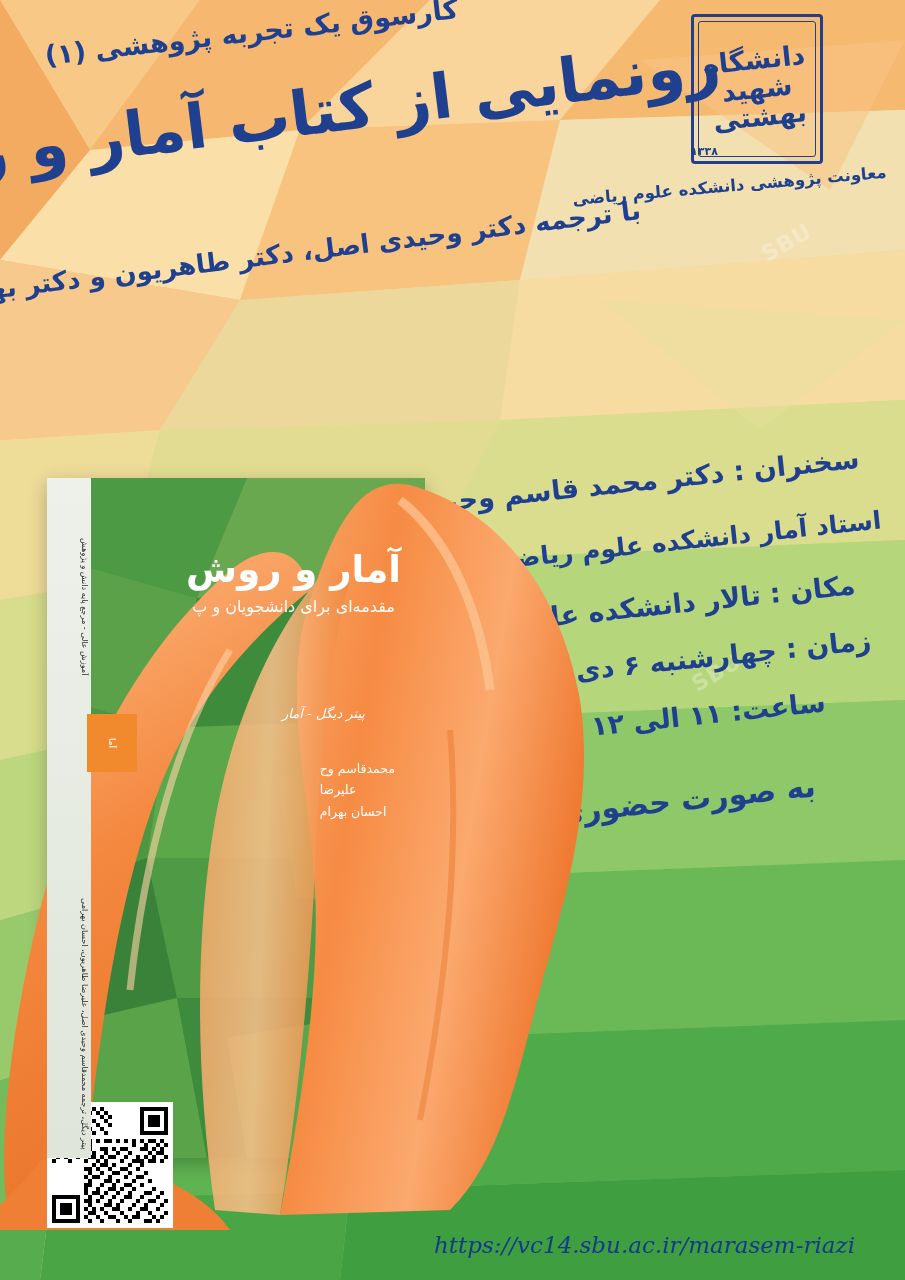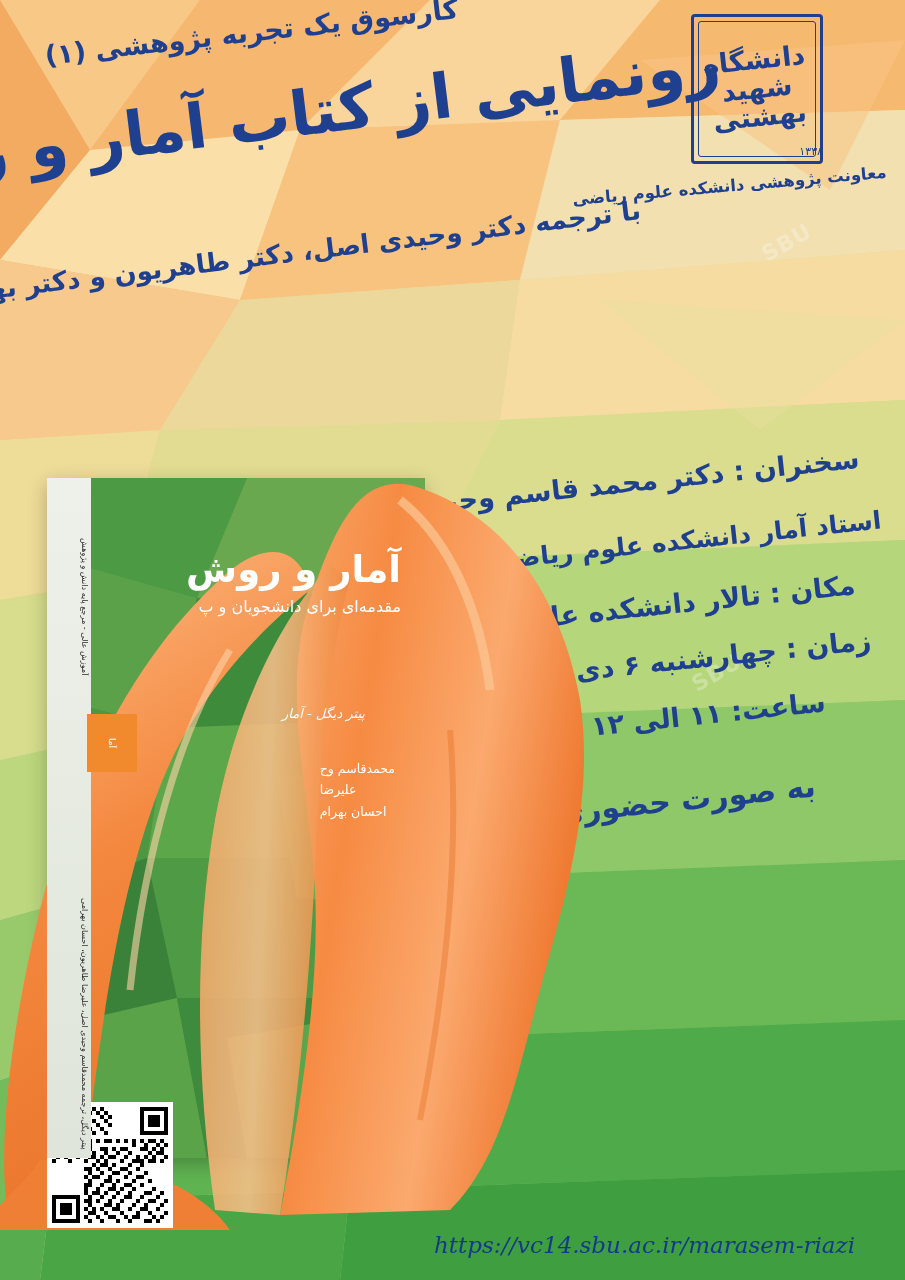--- a/index.html
+++ b/index.html
@@ -75,25 +75,24 @@
     transform: rotate(-6deg);
     text-align: center;
     padding: 6px;
     box-sizing: border-box;
   }
   .logo-year {
     position: absolute;
     bottom: 6px;
     left: 0;
     right: 0;
-    text-align: right;
+    text-align: left;
     color: #1f3f8f;
     font-size: 11px;
-    font-weight: normal;
-    margin-left: 36px;
+    font-weight: bold;
   }
   .logo-caption {
     margin-top: 10px;
     color: #1f3f8f;
     font-size: 16.5px;
     font-weight: bold;
     transform: rotate(-5deg);
     white-space: nowrap;
   }
 
@@ -209,20 +208,21 @@
   }
   .book-title .t1 {
     font-size: 37px;
     font-weight: bold;
     letter-spacing: -0.5px;
   }
   .book-title .t2 {
     font-size: 16px;
     margin-top: 6px;
     white-space: nowrap;
+    text-align: center;
   }
   .book-author {
     position: absolute;
     right: 60px;
     top: 228px;
     z-index: 4;
     color: #ffffff;
     font-size: 13px;
     direction: rtl;
     text-align: right;

